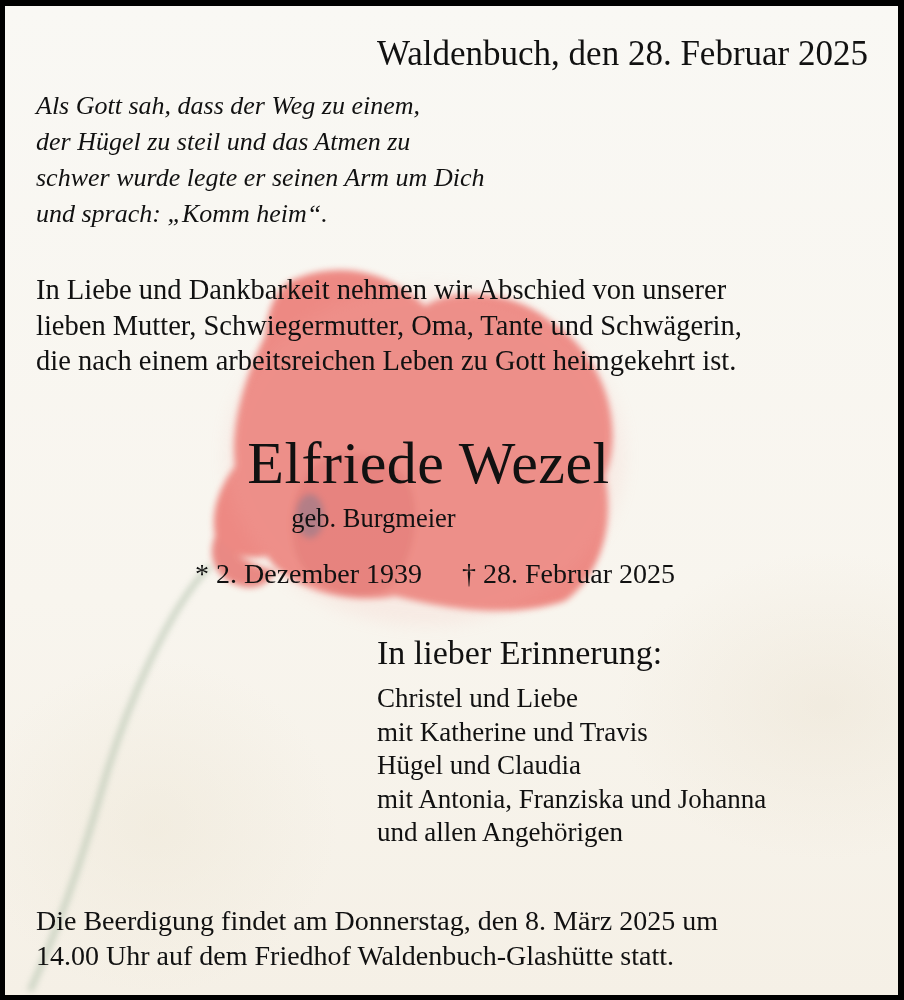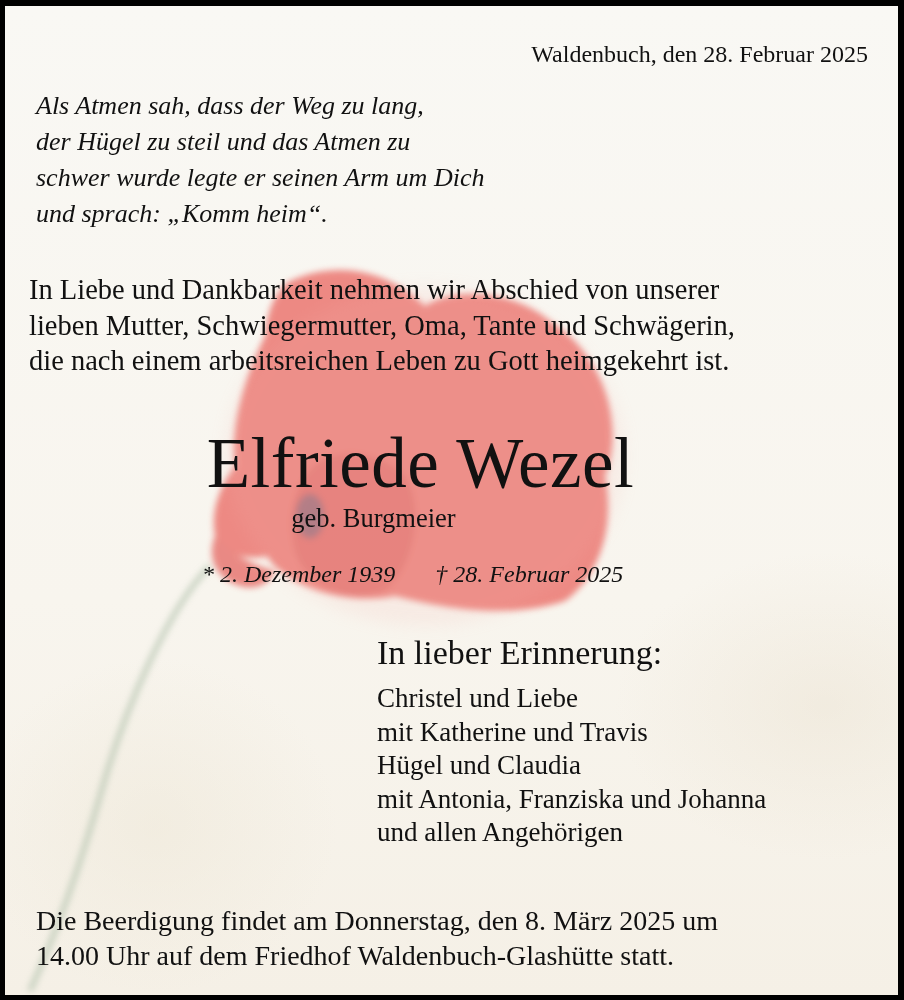--- a/index.html
+++ b/index.html
@@ -41,53 +41,52 @@
       left: 0; top: 0;
       width: 893px; height: 989px;
       pointer-events: none;
     }
     .text {
       position: absolute;
       white-space: nowrap;
     }
     .place-date {
       right: 30px; top: 30px;
-      font-size: 24px;
+      font-size: 35px;
       line-height: 36px;
       margin-left: 24px;
     }
     .poem {
       left: 31px; top: 82px;
       font-size: 26px;
       font-style: italic;
       line-height: 36px;
     }
     .poem div { height: 36px; }
     .intro {
-      left: 24px; top: 266px;
+      left: 31px; top: 266px;
       font-size: 28.5px;
       line-height: 35.5px;
     }
     .name {
-      left: 8px; width: 815px; top: 422px;
+      left: 16px; width: 815px; top: 422px;
       text-align: center;
-      font-size: 71px;
+      font-size: 60px;
       line-height: 70px;
       letter-spacing: 0.5px;
     }
     .maiden {
       left: 0; width: 737px; top: 495px;
       text-align: center;
       font-size: 26.5px;
       line-height: 34px;
     }
     .dates {
-      left: 197px; top: 548px;
-      font-size: 24px;
-      font-style: italic;
+      left: 190px; top: 548px;
+      font-size: 28px;
       line-height: 40px;
     }
     .dates .gap { display: inline-block; width: 40px; }
     .mourners-title {
       left: 372px; top: 629px;
       font-size: 34px;
       line-height: 36px;
     }
     .mourners {
       left: 372px; top: 676px;
@@ -126,21 +125,21 @@
         <path d="M300 470 C 320 440, 370 440, 400 470 C 420 500, 410 560, 380 585 C 340 600, 300 580, 290 545 C 282 515, 288 490, 300 470 Z" fill="#d9453f" opacity="0.65"></path>
         <path d="M210 530 C 200 555, 215 575, 235 580 C 250 585, 265 578, 270 565 C 250 560, 228 550, 210 530 Z" fill="#e4615b"></path>
       </g>
       <ellipse cx="305" cy="510" rx="14" ry="22" fill="#6d6f8a" opacity="0.5" filter="url(#blur2)"></ellipse>
       <ellipse cx="420" cy="450" rx="200" ry="170" fill="#f3b3ad" opacity="0.15" filter="url(#blur6)"></ellipse>
     </svg>
 
     <div class="text place-date">Waldenbuch, den 28. Februar 2025</div>
 
     <div class="text poem">
-      <div>Als Atmen sah, dass der Weg zu lang,</div>
+      <div>Als Gott sah, dass der Weg zu einem,</div>
       <div>der Hügel zu steil und das Atmen zu</div>
       <div>schwer wurde legte er seinen Arm um Dich</div>
       <div>und sprach: „Komm heim“.</div>
     </div>
 
     <div class="text intro">
       <div>In Liebe und Dankbarkeit nehmen wir Abschied von unserer</div>
       <div>lieben Mutter, Schwiegermutter, Oma, Tante und Schwägerin,</div>
       <div>die nach einem arbeitsreichen Leben zu Gott heimgekehrt ist.</div>
     </div>

